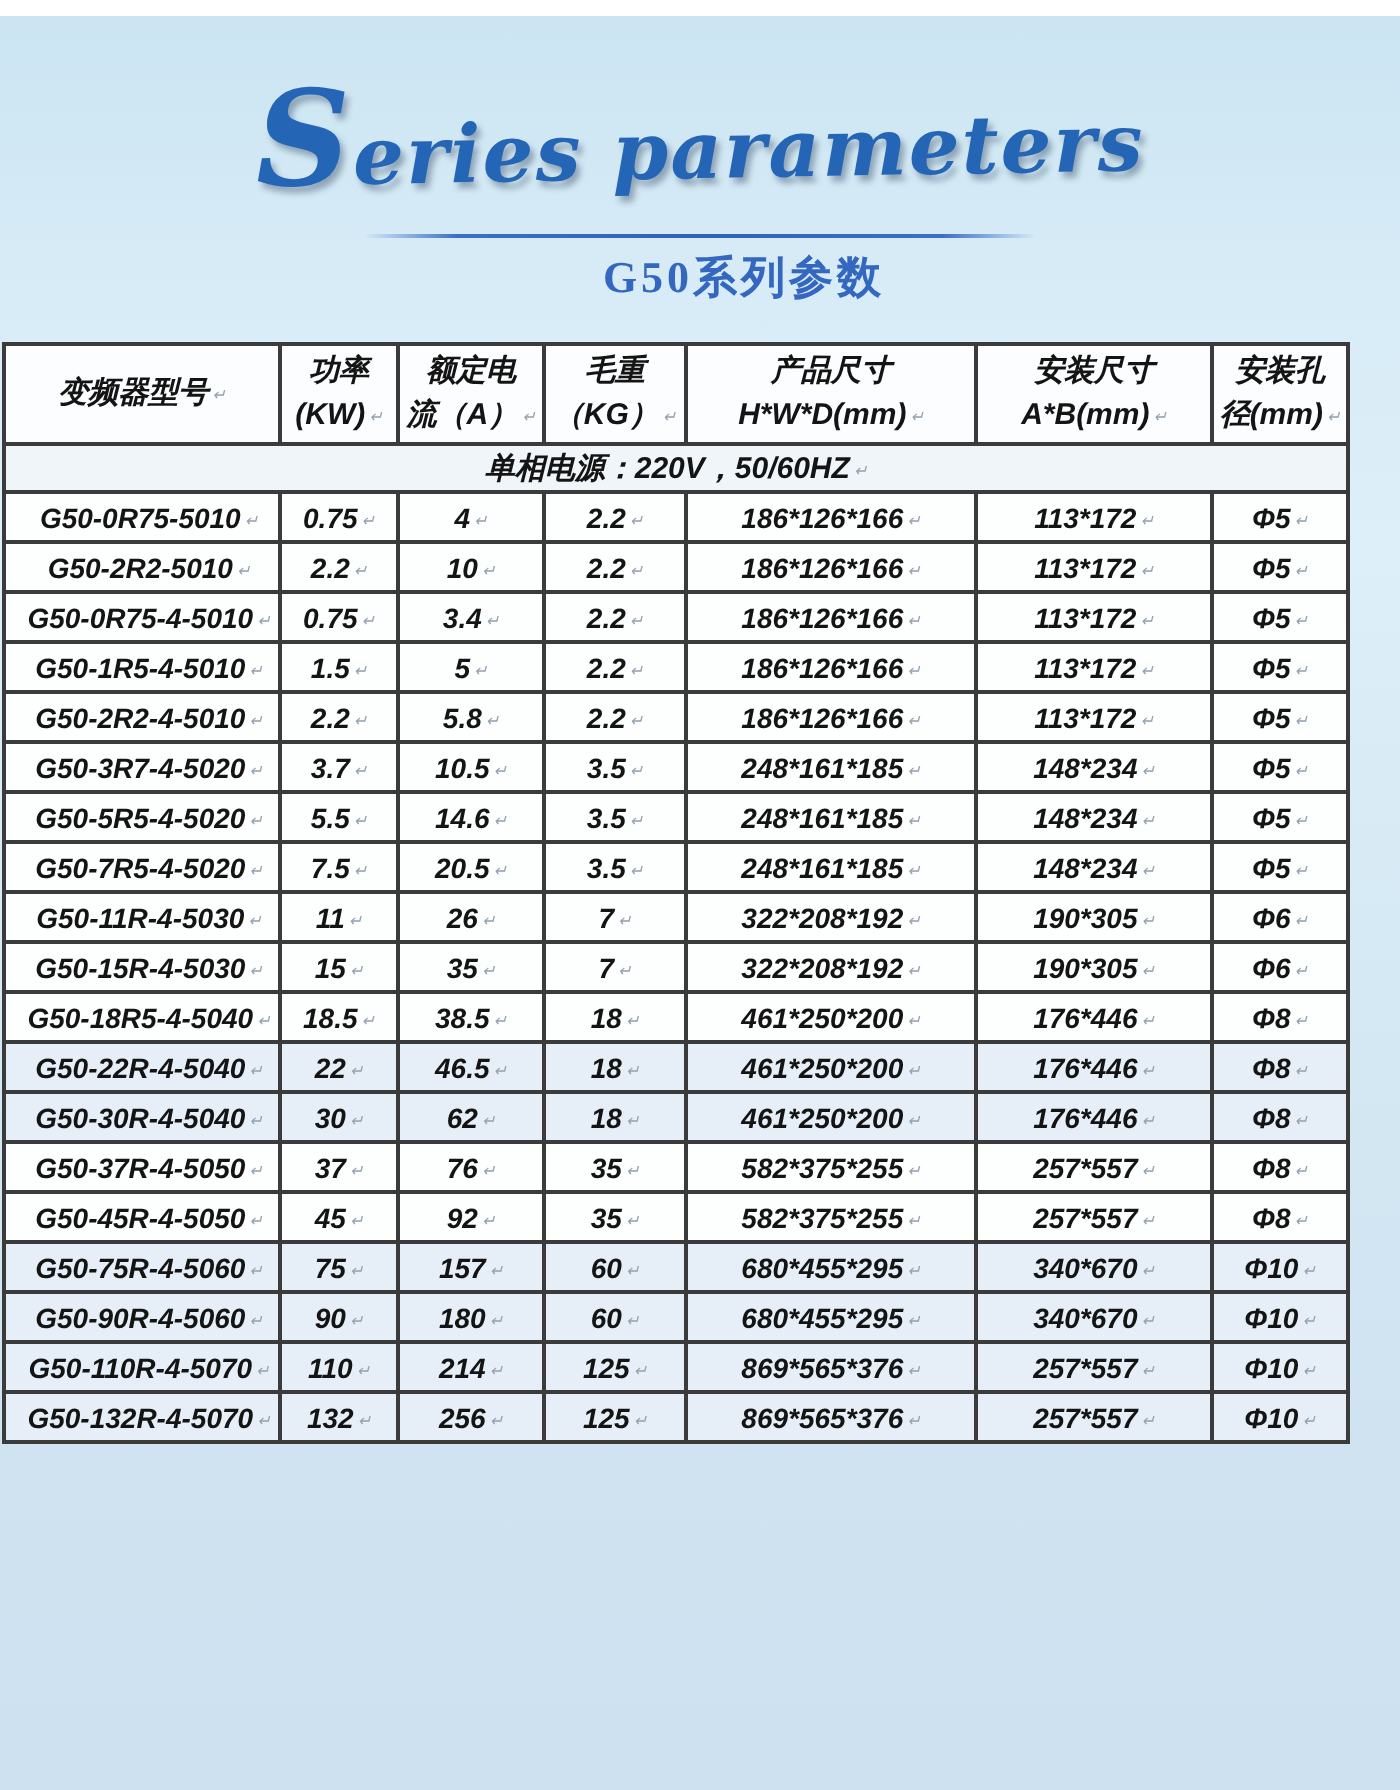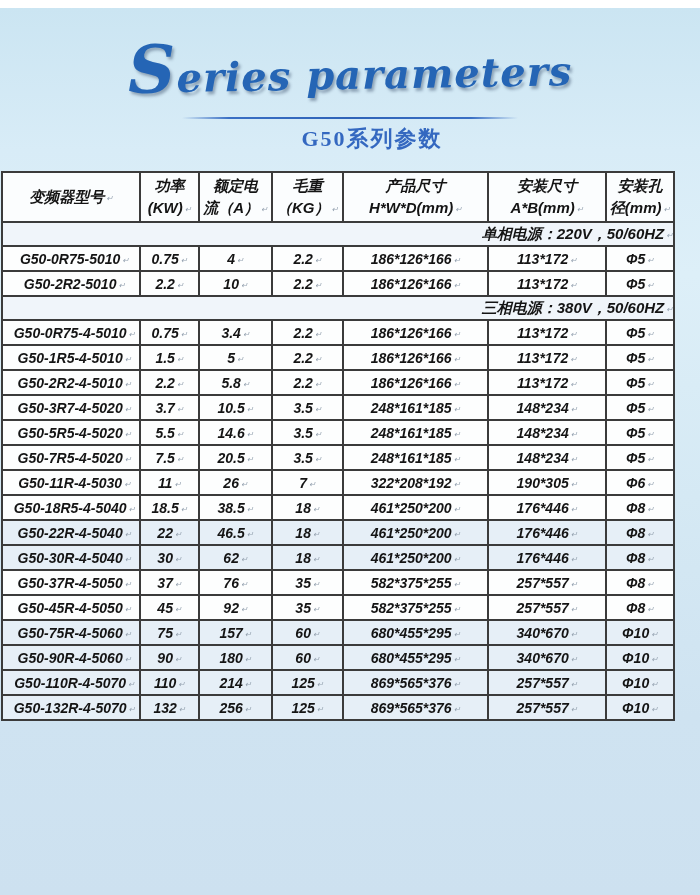--- a/index.html
+++ b/index.html
@@ -69,21 +69,21 @@
     height: 50px;
     font-size: 15px;
     line-height: 1.45;
     white-space: pre-line;
     text-align: center;
     background: #fbfdfe;
   }
   .spec-table td.section-cell {
     height: 24px;
     font-size: 15px;
-    text-align: right;
+    text-align: center;
     background: #f0f5fa;
   }
   .spec-table td.data-cell {
     height: 25px;
     font-size: 14px;
     text-align: center;
     background: #fdfefe;
   }
   .spec-table tr.tint td.data-cell { background: #e6eff7; }
   .spec-table td.model-cell {
@@ -153,23 +153,20 @@
       <tr>
         <td class="data-cell model-cell">G50-2R2-5010<span class="pmark">↵</span></td>
         <td class="data-cell">2.2<span class="pmark">↵</span></td>
         <td class="data-cell">10<span class="pmark">↵</span></td>
         <td class="data-cell">2.2<span class="pmark">↵</span></td>
         <td class="data-cell">186*126*166<span class="pmark">↵</span></td>
         <td class="data-cell">113*172<span class="pmark">↵</span></td>
         <td class="data-cell">Φ5<span class="pmark">↵</span></td>
       </tr>
       <tr>
-        <td class="section-cell" colspan="7">三相电源：380V，50/60HZ<span class="pmark">↵</span></td>
-      </tr>
-      <tr>
         <td class="data-cell model-cell">G50-0R75-4-5010<span class="pmark">↵</span></td>
         <td class="data-cell">0.75<span class="pmark">↵</span></td>
         <td class="data-cell">3.4<span class="pmark">↵</span></td>
         <td class="data-cell">2.2<span class="pmark">↵</span></td>
         <td class="data-cell">186*126*166<span class="pmark">↵</span></td>
         <td class="data-cell">113*172<span class="pmark">↵</span></td>
         <td class="data-cell">Φ5<span class="pmark">↵</span></td>
       </tr>
       <tr>
         <td class="data-cell model-cell">G50-1R5-4-5010<span class="pmark">↵</span></td>
@@ -219,20 +216,29 @@
       <tr>
         <td class="data-cell model-cell">G50-11R-4-5030<span class="pmark">↵</span></td>
         <td class="data-cell">11<span class="pmark">↵</span></td>
         <td class="data-cell">26<span class="pmark">↵</span></td>
         <td class="data-cell">7<span class="pmark">↵</span></td>
         <td class="data-cell">322*208*192<span class="pmark">↵</span></td>
         <td class="data-cell">190*305<span class="pmark">↵</span></td>
         <td class="data-cell">Φ6<span class="pmark">↵</span></td>
       </tr>
       <tr>
+        <td class="data-cell model-cell">G50-15R-4-5030<span class="pmark">↵</span></td>
+        <td class="data-cell">15<span class="pmark">↵</span></td>
+        <td class="data-cell">35<span class="pmark">↵</span></td>
+        <td class="data-cell">7<span class="pmark">↵</span></td>
+        <td class="data-cell">322*208*192<span class="pmark">↵</span></td>
+        <td class="data-cell">190*305<span class="pmark">↵</span></td>
+        <td class="data-cell">Φ6<span class="pmark">↵</span></td>
+      </tr>
+      <tr>
         <td class="data-cell model-cell">G50-18R5-4-5040<span class="pmark">↵</span></td>
         <td class="data-cell">18.5<span class="pmark">↵</span></td>
         <td class="data-cell">38.5<span class="pmark">↵</span></td>
         <td class="data-cell">18<span class="pmark">↵</span></td>
         <td class="data-cell">461*250*200<span class="pmark">↵</span></td>
         <td class="data-cell">176*446<span class="pmark">↵</span></td>
         <td class="data-cell">Φ8<span class="pmark">↵</span></td>
       </tr>
       <tr class="tint">
         <td class="data-cell model-cell">G50-22R-4-5040<span class="pmark">↵</span></td>

